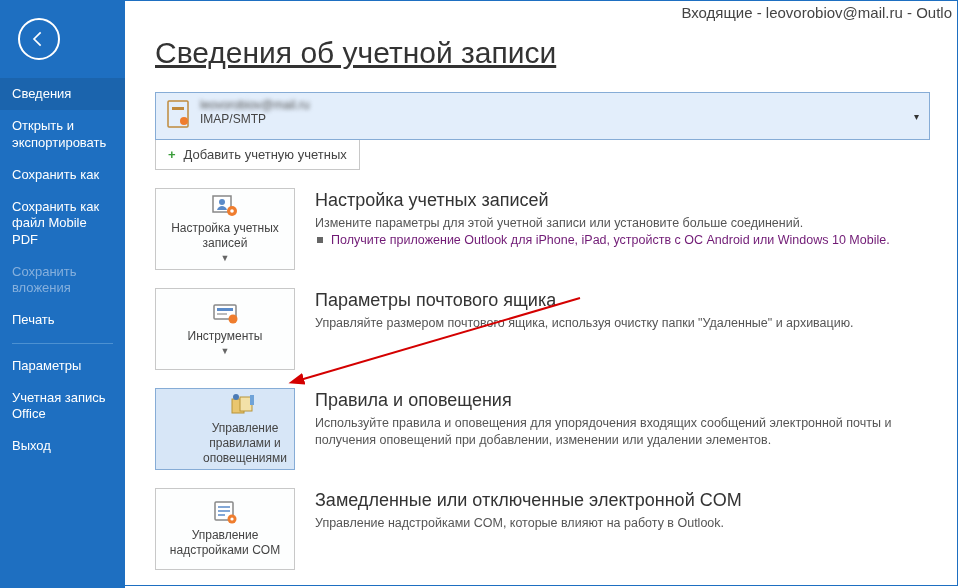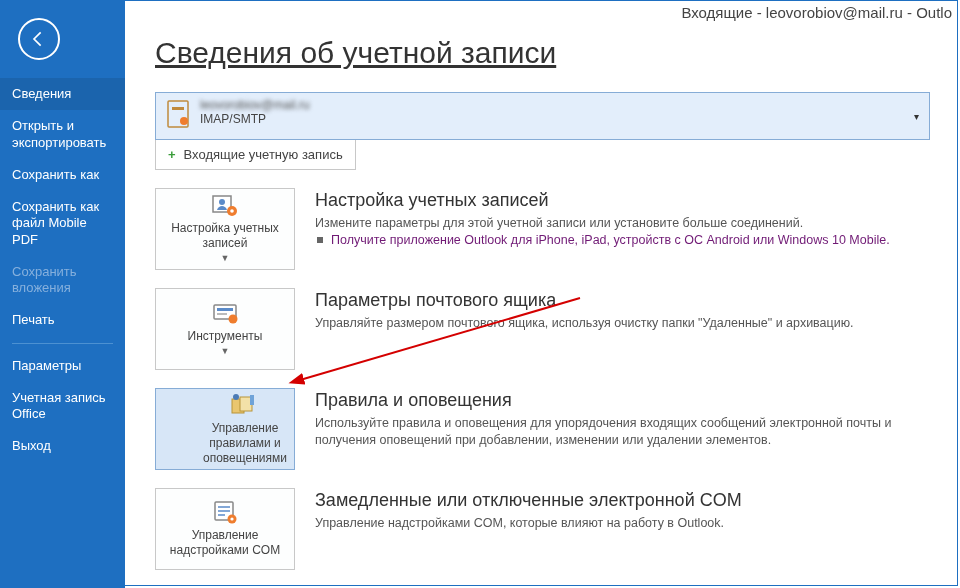--- a/index.html
+++ b/index.html
@@ -78,21 +78,21 @@
         </svg>
     </span>
     <div class="account-text">
       <div class="account-email">leovorobiov@mail.ru</div>
       <div class="account-proto">IMAP/SMTP</div>
     </div>
     <span class="account-caret">▾</span>
   </div>
   <div class="add-account">
     <span class="plus">+</span>
-    <span>Входящие учетную запись</span>
+    <span>Добавить учетную учетных</span>
   </div>
 
   <div class="sections" id="sections">
       <div class="section">
         <div class="tile">
           <div class="tile-icon"><svg viewBox="0 0 30 24">
               <rect x="3" y="3" width="18" height="16" fill="#fff" stroke="#888" stroke-width="1.5"></rect>
               <circle cx="12" cy="9" r="3" fill="#5b8bc9"></circle>
               <path d="M7 17c1-3 3-4 5-4s4 1 5 4" fill="#5b8bc9"></path>
               <circle cx="22" cy="18" r="5" fill="#ef7d2e"></circle>

